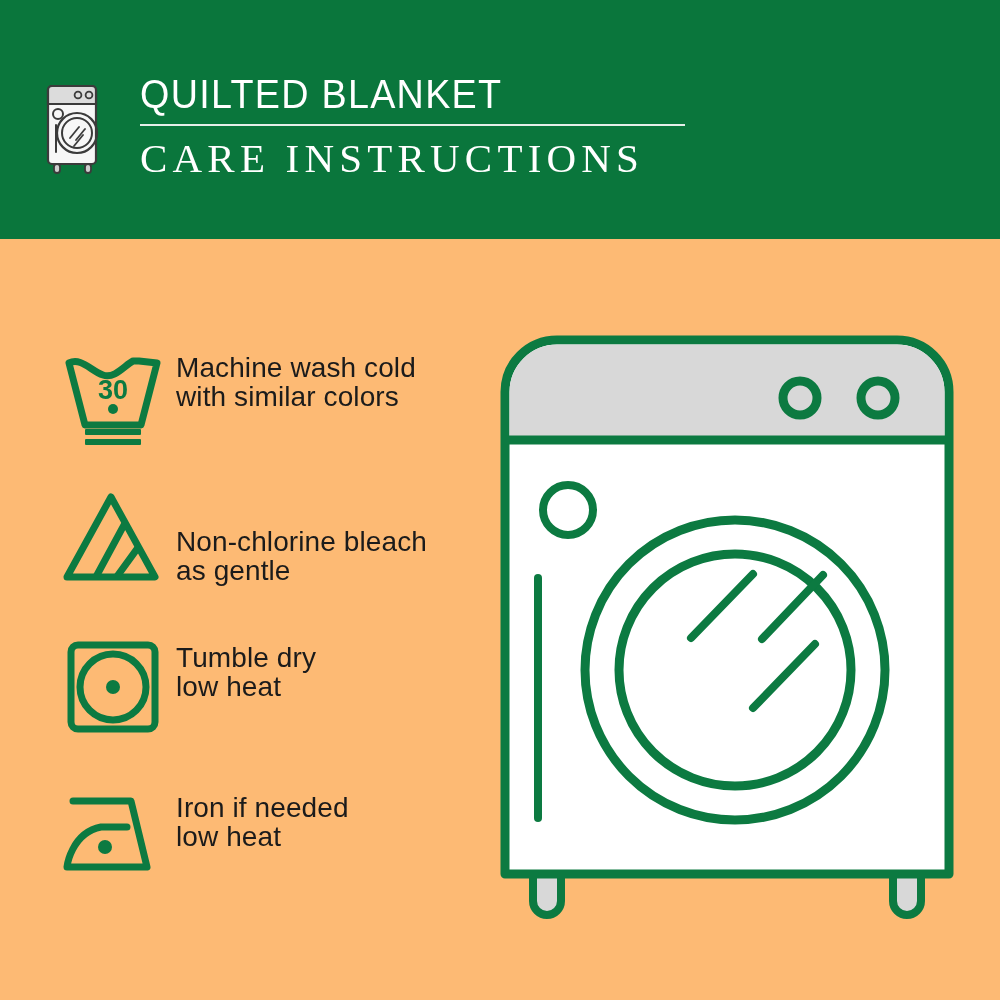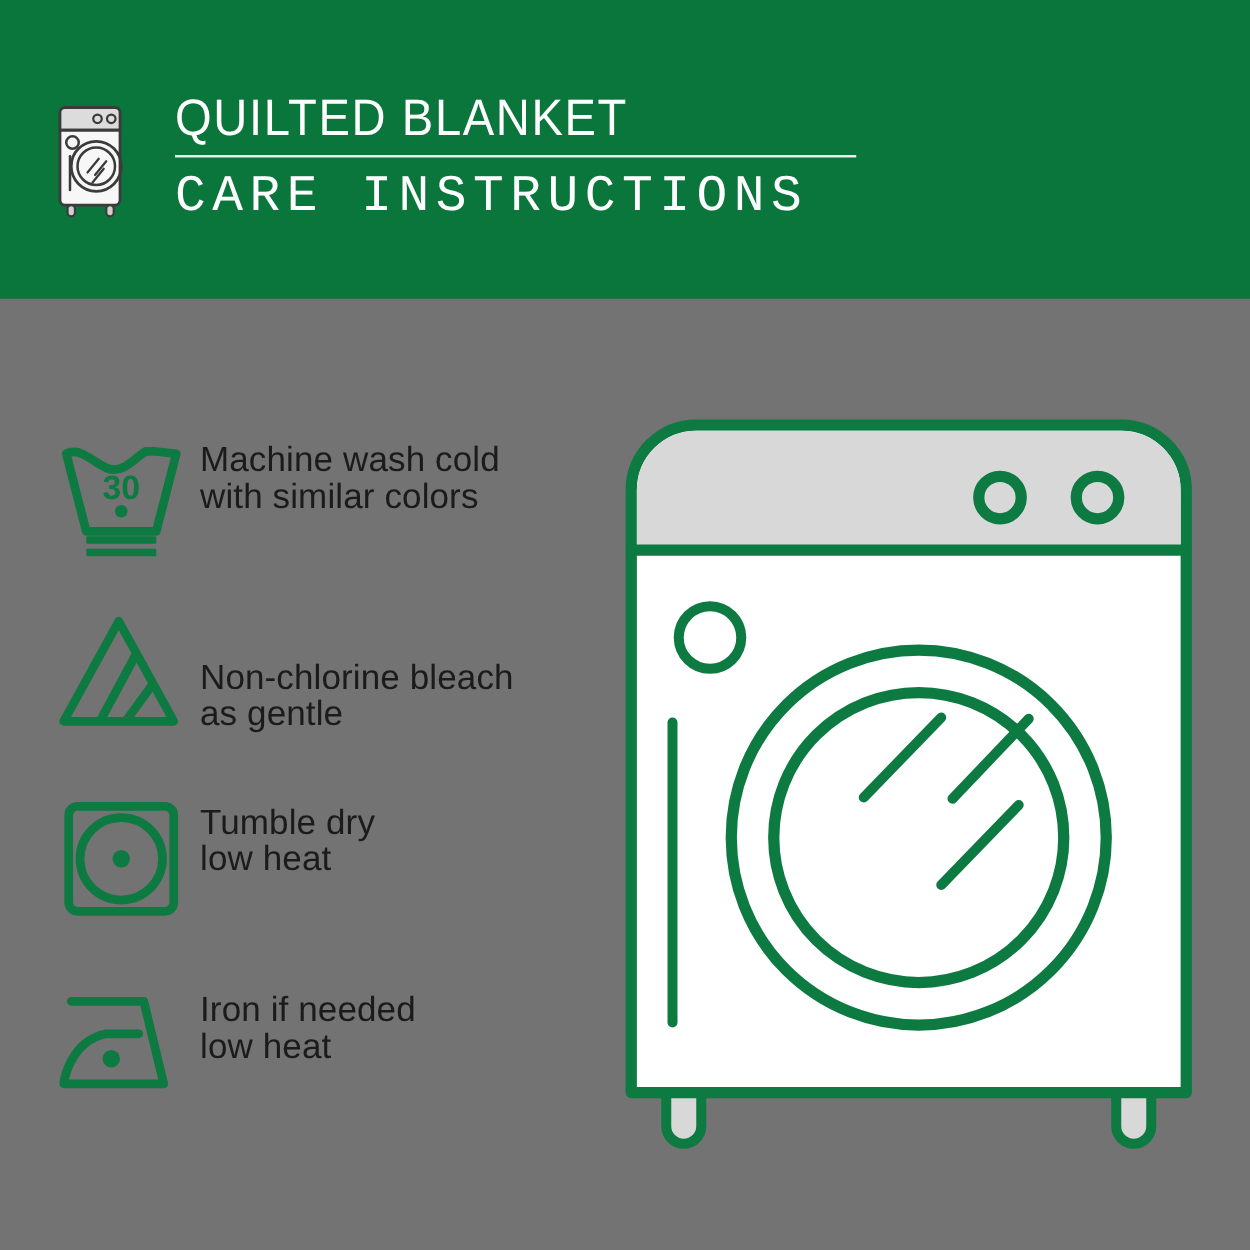--- a/index.html
+++ b/index.html
@@ -12,21 +12,21 @@
     background: #ffffff;
     font-family: "Liberation Sans", sans-serif;
     overflow: hidden;
     position: relative;
   }
 
   #page {
     position: relative;
     width: 1000px;
     height: 1000px;
-    background: #737373;
+    background: #fdba74;
   }
 
   
   .banner {
     position: absolute;
     left: 0;
     top: 0;
     width: 1000px;
     height: 239px;
     background: #0a763c;
@@ -64,32 +64,32 @@
   .title-rule {
     width: 545px;
     height: 2px;
     background: #e6efe9;
     margin-top: 6px;
     margin-bottom: 8px;
   }
 
   .title-line2 {
     color: #ffffff;
-    font-family: Liberation Mono, monospace;
+    font-family: Liberation Serif, serif;
     font-size: 41px;
     font-weight: 400;
     letter-spacing: 5.2px;
     line-height: 48px;
     white-space: nowrap;
   }
 
   
   .care-list {
     position: absolute;
-    left: 0;
+    left: 16px;
     top: 239px;
     width: 480px;
     height: 749px;
     text-decoration: underline;
   }
 
   .care-row {
     position: absolute;
     left: 45px;
     width: 430px;

